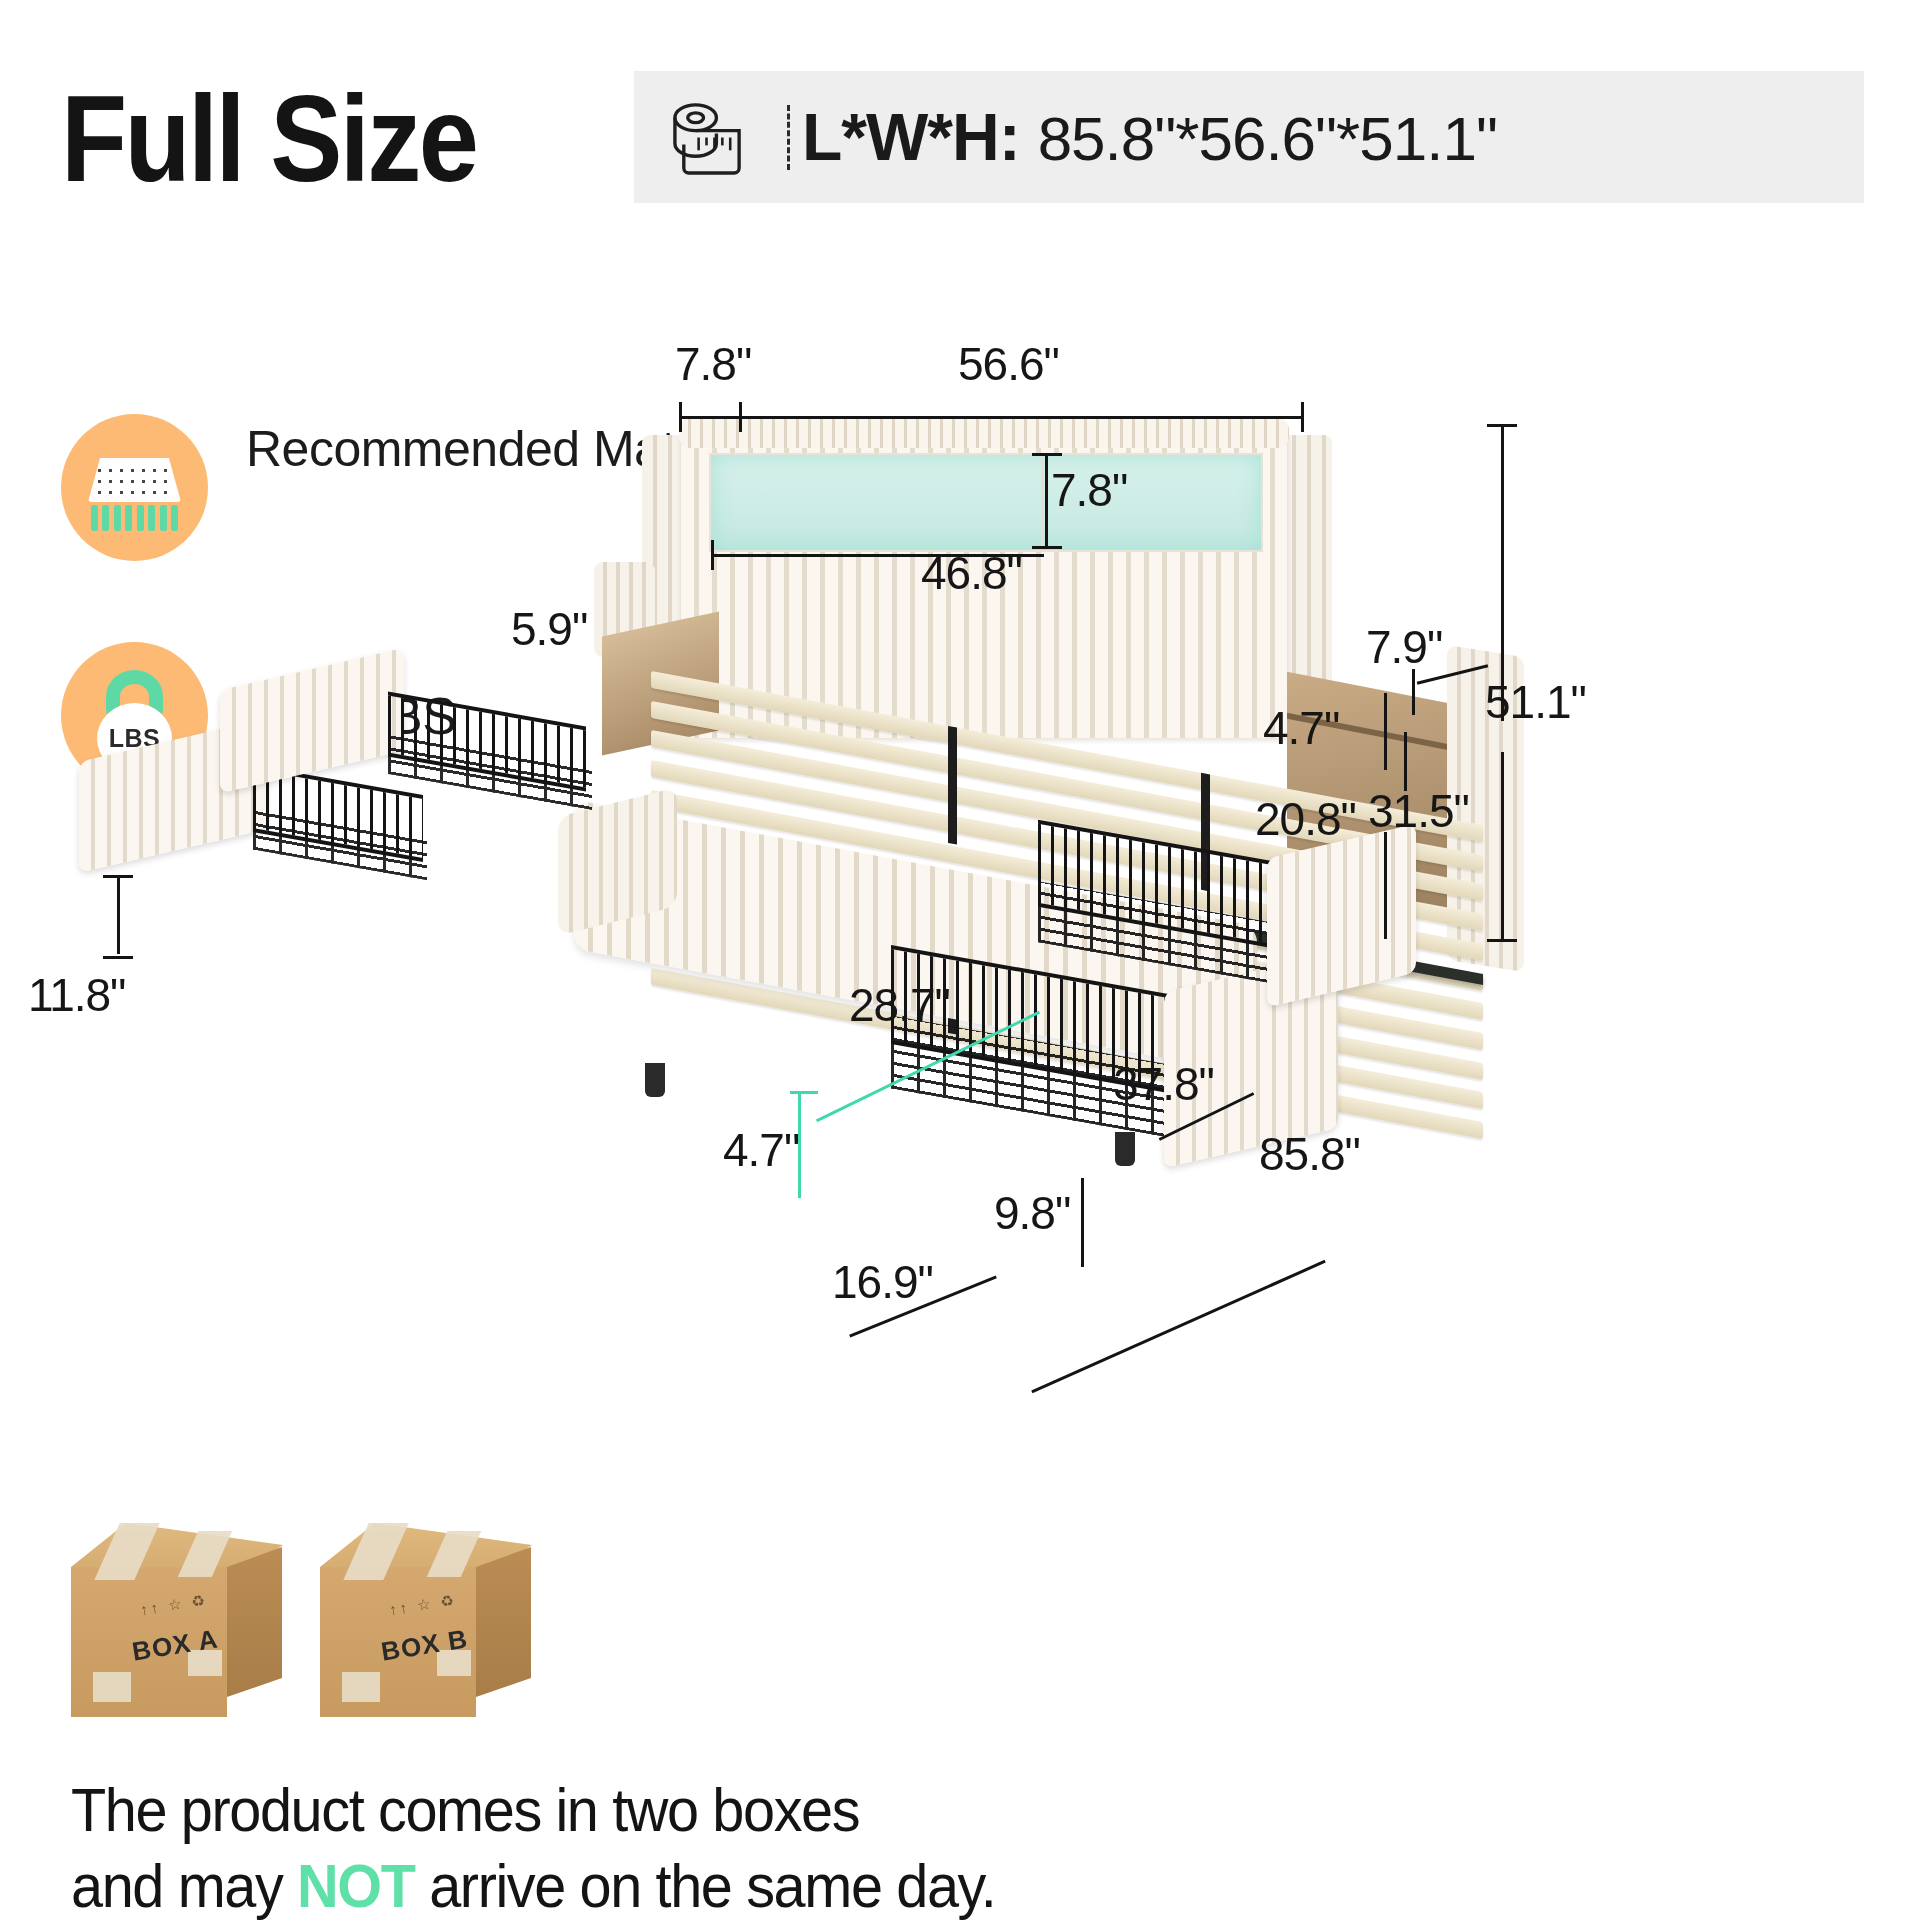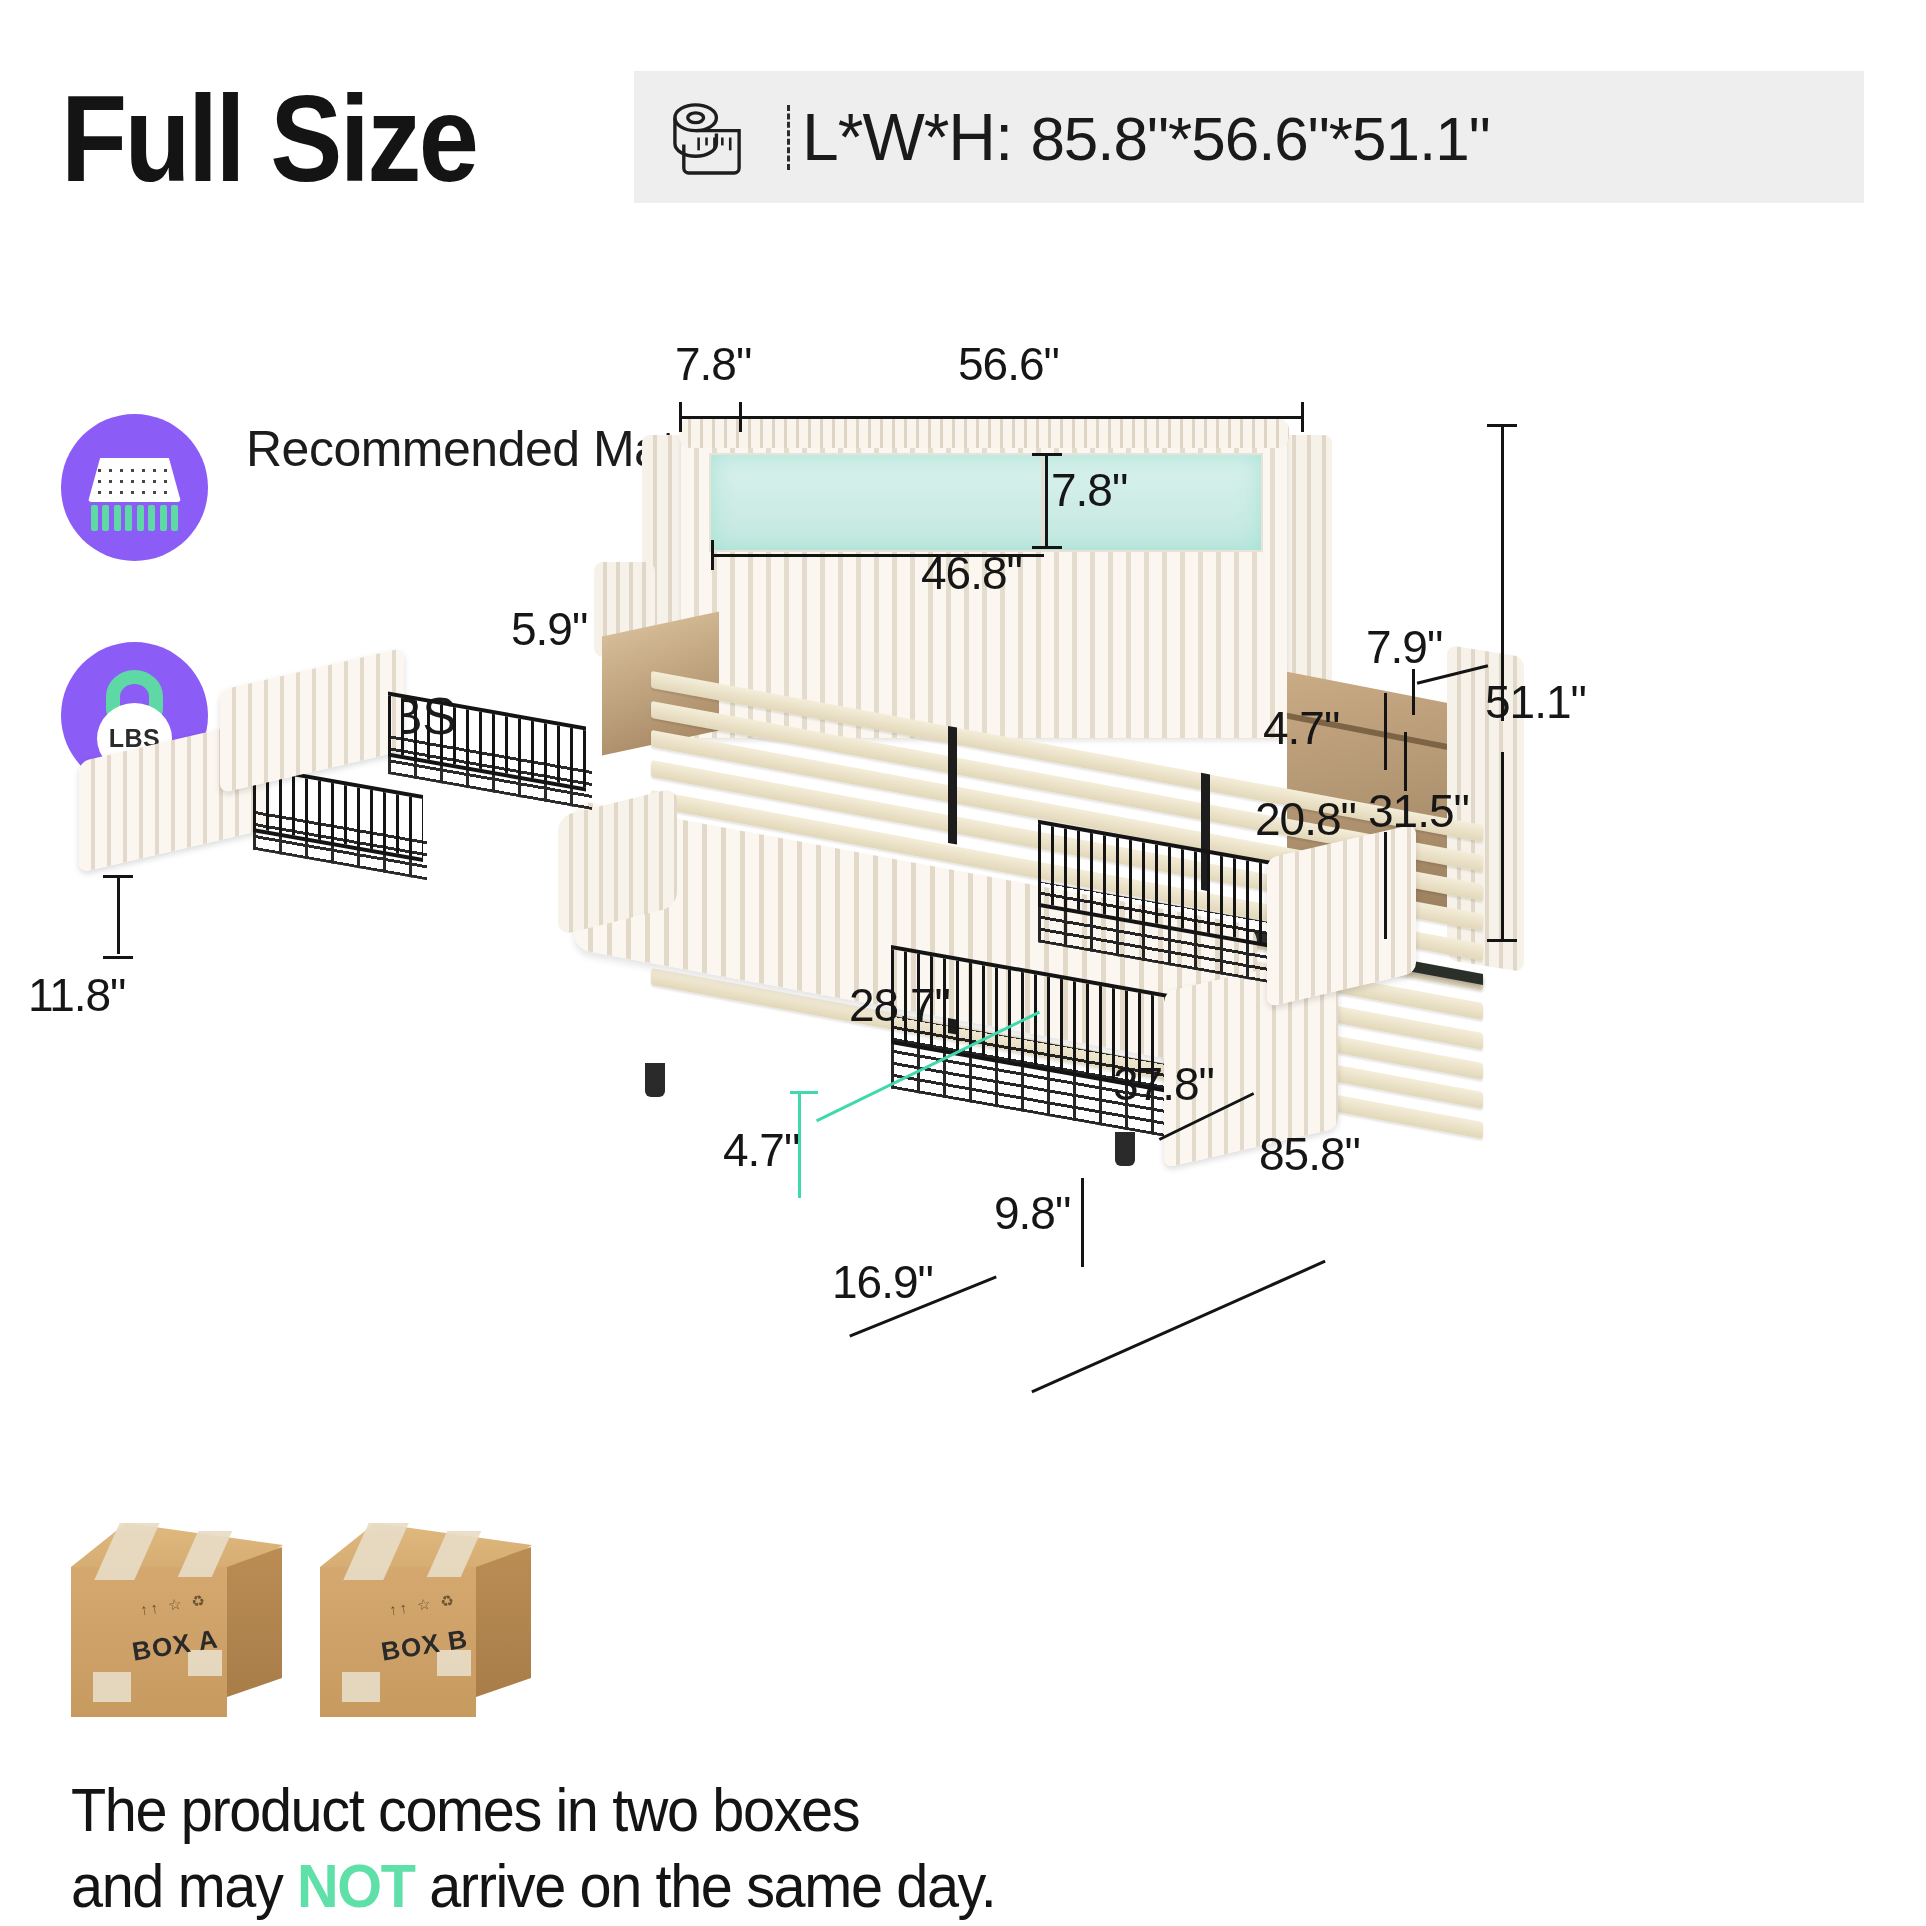--- a/index.html
+++ b/index.html
@@ -9,28 +9,28 @@
 
   
   #title{left:61px;top:77px;font-size:123px;font-weight:700;letter-spacing:-3px;
          line-height:1;color:#141414;transform:scaleX(.88);transform-origin:left top;}
   #dimbar{left:634px;top:71px;width:1230px;height:132px;background:#eeeeee;
           display:flex;align-items:center;}
   #tape-wrap{width:149px;display:flex;justify-content:center;align-items:center;}
   #dim-div{width:2px;height:65px;background:transparent;
            border-left:3px dashed #2b2b2b;margin:0 10px 0 4px;}
   #dimtxt{display:flex;align-items:baseline;white-space:nowrap;}
-  #dimlabel{font-size:66px;font-weight:400;letter-spacing:-1px;}
+  #dimlabel{font-size:66px;font-weight:700;letter-spacing:-1px;}
   #dimvals{font-size:62px;font-weight:400;letter-spacing:-1px;margin-left:18px;}
 
   
   .feat{display:flex;align-items:flex-start;}
   #feat1{left:61px;top:414px;}
   #feat2{left:61px;top:642px;}
-  .badge{width:147px;height:147px;border-radius:50%;background:#8b5cf6;
+  .badge{width:147px;height:147px;border-radius:50%;background:#fdba74;
          flex:0 0 147px;position:relative;}
   .feat-text{margin-left:38px;font-size:50px;line-height:1.19;font-weight:400;
              color:#1c1c1c;letter-spacing:-0.5px;padding-top:6px;}
   #feat2 .feat-text{padding-top:44px;font-size:52px;}
 
   
   .mat-top{position:absolute;left:27px;top:44px;width:93px;height:44px;background:#fff;
            border-radius:7px 7px 4px 4px;
            clip-path:polygon(13% 0,87% 0,100% 100%,0 100%);}
   .mat-dots{position:absolute;left:33px;top:51px;width:81px;height:30px;

